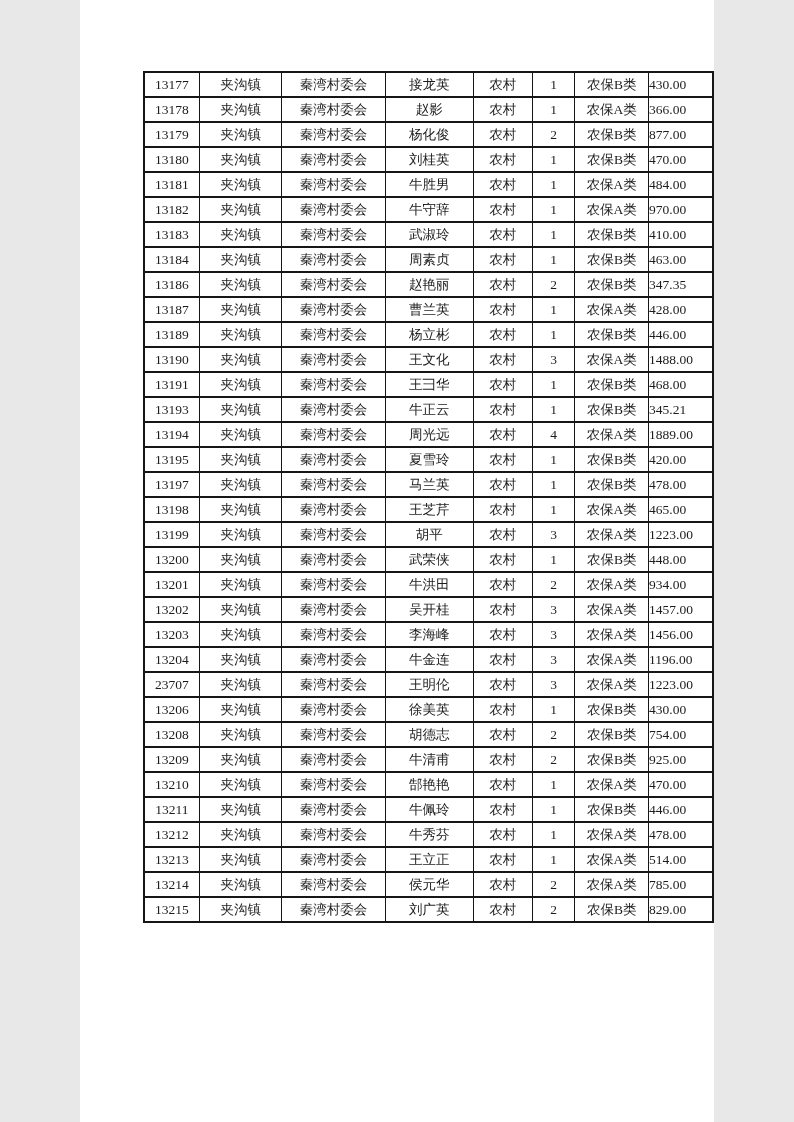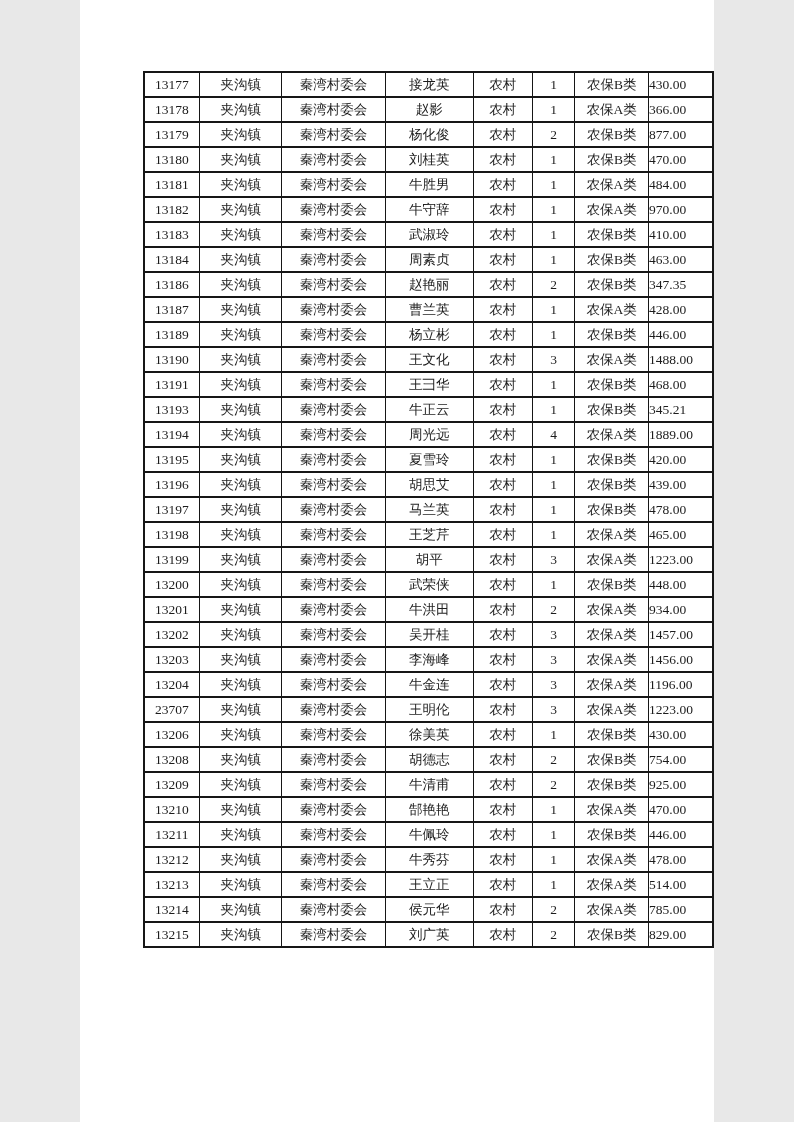--- a/index.html
+++ b/index.html
@@ -224,30 +224,20 @@
           <td>13195</td>
           <td>夹沟镇</td>
           <td>秦湾村委会</td>
           <td>夏雪玲</td>
           <td>农村</td>
           <td>1</td>
           <td>农保B类</td>
           <td class="amount">420.00</td>
         </tr>
         <tr>
-          <td>13196</td>
-          <td>夹沟镇</td>
-          <td>秦湾村委会</td>
-          <td>胡思艾</td>
-          <td>农村</td>
-          <td>1</td>
-          <td>农保B类</td>
-          <td class="amount">439.00</td>
-        </tr>
-        <tr>
           <td>13197</td>
           <td>夹沟镇</td>
           <td>秦湾村委会</td>
           <td>马兰英</td>
           <td>农村</td>
           <td>1</td>
           <td>农保B类</td>
           <td class="amount">478.00</td>
         </tr>
         <tr>

